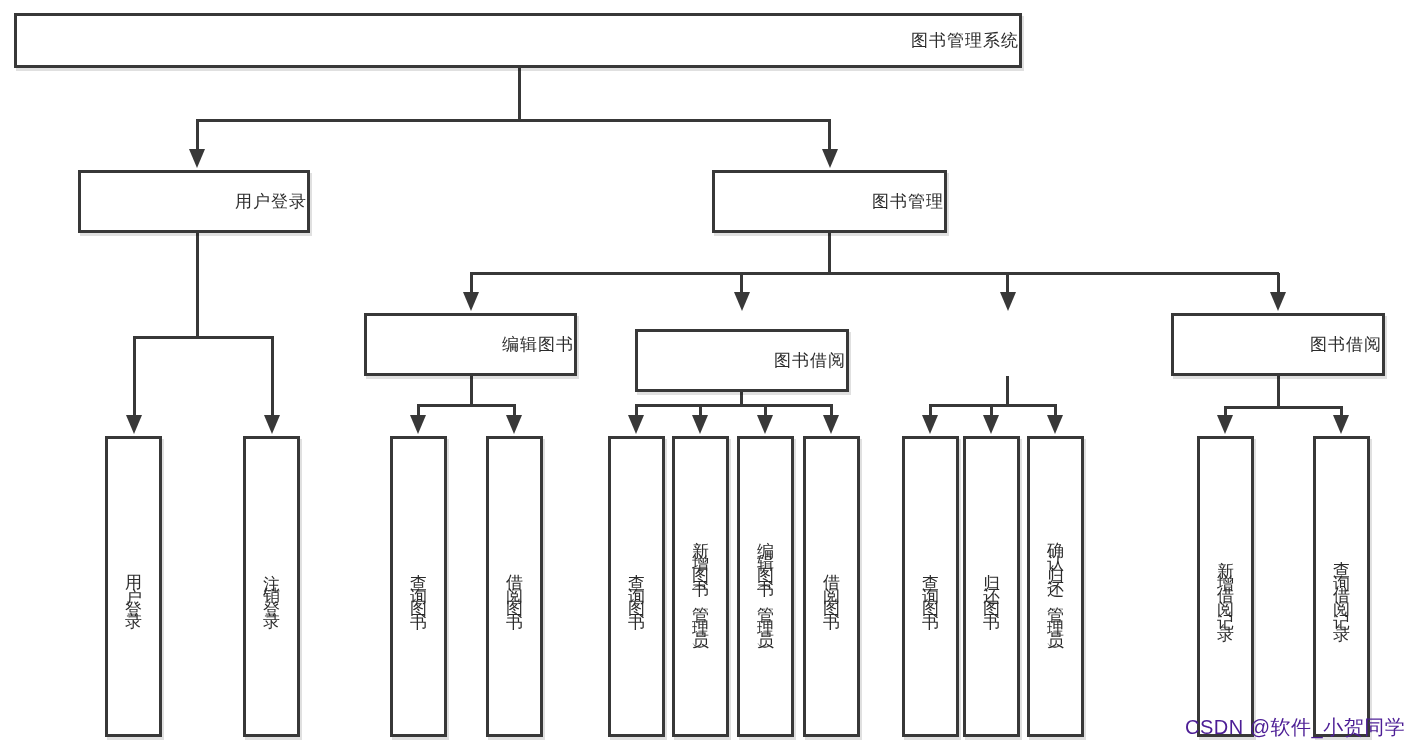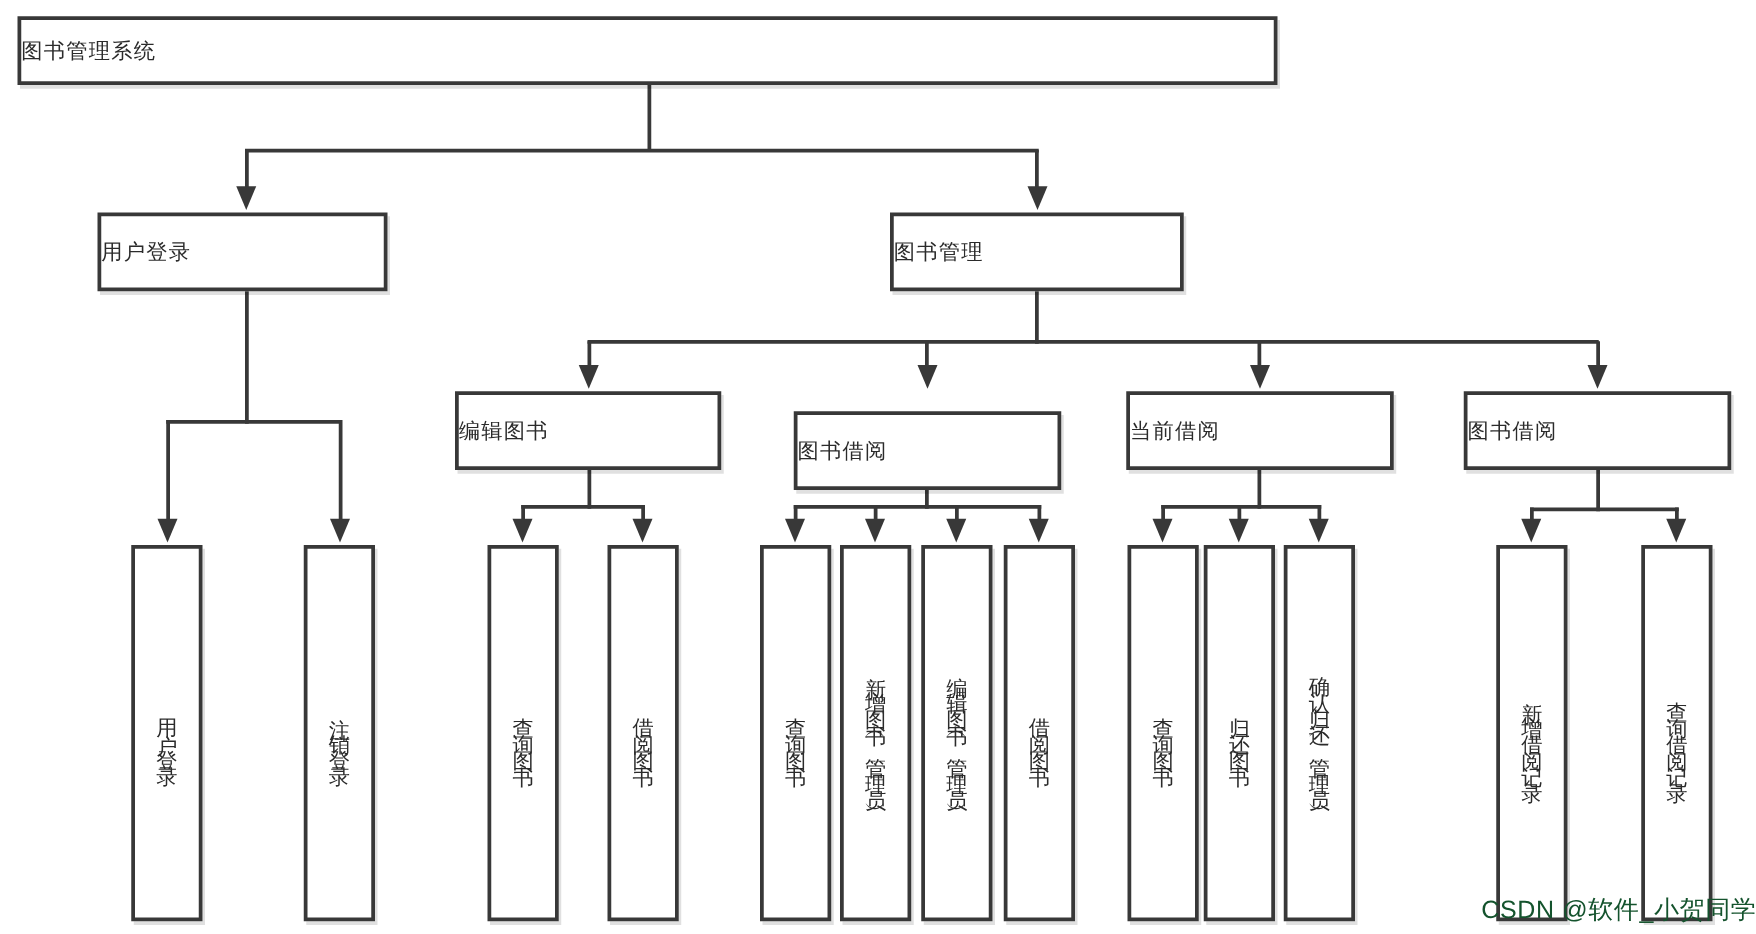--- a/index.html
+++ b/index.html
@@ -17,38 +17,38 @@
   }
   
   .vline{position:absolute;width:3px;background:var(--line);}
   .hline{position:absolute;height:3px;background:var(--line);}
   .ahead{position:absolute;width:0;height:0;
     border-left:8px solid transparent;border-right:8px solid transparent;
     border-top:19px solid var(--line);}
   
   .box{
     position:absolute;background:#fff;border:3px solid var(--line);
-    box-sizing:border-box;display:flex;align-items:center;justify-content:flex-start;
+    box-sizing:border-box;display:flex;align-items:center;justify-content:flex-end;
     font-size:17px;color:var(--ink);letter-spacing:1px;
     box-shadow:2px 3px 0 rgba(0,0,0,0.12);
   }
   .vbox{
     position:absolute;background:#fff;border:3px solid var(--line);
     box-sizing:border-box;width:57px;height:301px;top:436px;
     display:flex;align-items:center;justify-content:center;
     font-size:17px;color:var(--ink);
     box-shadow:2px 3px 0 rgba(0,0,0,0.12);
   }
   .vbox span{
     writing-mode:vertical-rl;text-orientation:mixed;
     letter-spacing:13px;line-height:1;white-space:nowrap;
   }
   .watermark{
     position:absolute;left:1185px;top:714px;
-    font-size:20px;color:#14532d;letter-spacing:0.5px;
+    font-size:20px;color:#4c1d95;letter-spacing:0.5px;
     z-index:10;white-space:nowrap;text-align:right;
   }
 </style>
 </head>
 <body>
 
 <div class="stage">
 
   <div class="vline" style="left:518px;top:68px;height:52px;"></div>
   <div class="hline" style="left:196px;top:119px;width:635px;"></div>
@@ -119,23 +119,20 @@
   <div class="box" style="left:712px;top:170px;width:235px;height:63px;">
     <span>图书管理</span>
   </div>
 
   <div class="box" style="left:364px;top:313px;width:213px;height:63px;">
     <span>编辑图书</span>
   </div>
   <div class="box" style="left:635px;top:329px;width:214px;height:63px;">
     <span>图书借阅</span>
   </div>
-  <div class="box" style="left:901px;top:313px;width:214px;height:63px;">
-    <span>当前借阅</span>
-  </div>
   <div class="box" style="left:1171px;top:313px;width:214px;height:63px;">
     <span>图书借阅</span>
   </div>
 
   <div class="vbox" style="left:105px;">
     <span>用户登录</span>
   </div>
   <div class="vbox" style="left:243px;">
     <span>注销登录</span>
   </div>

